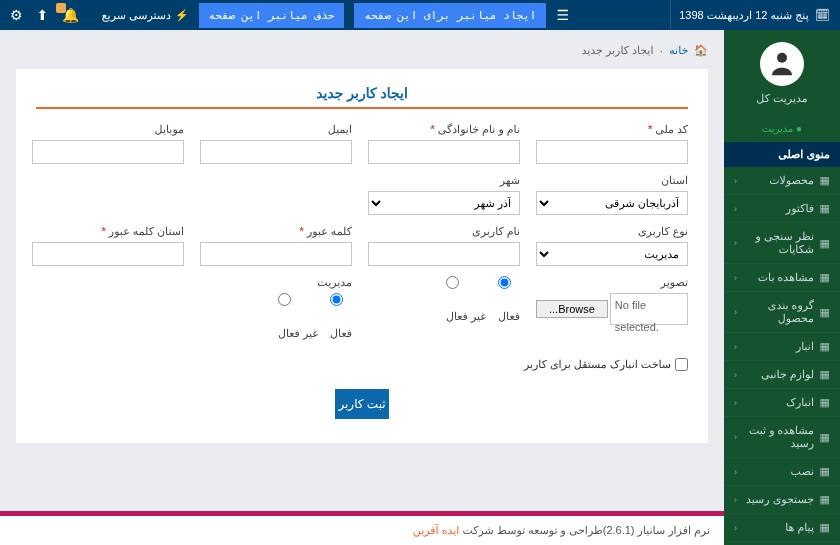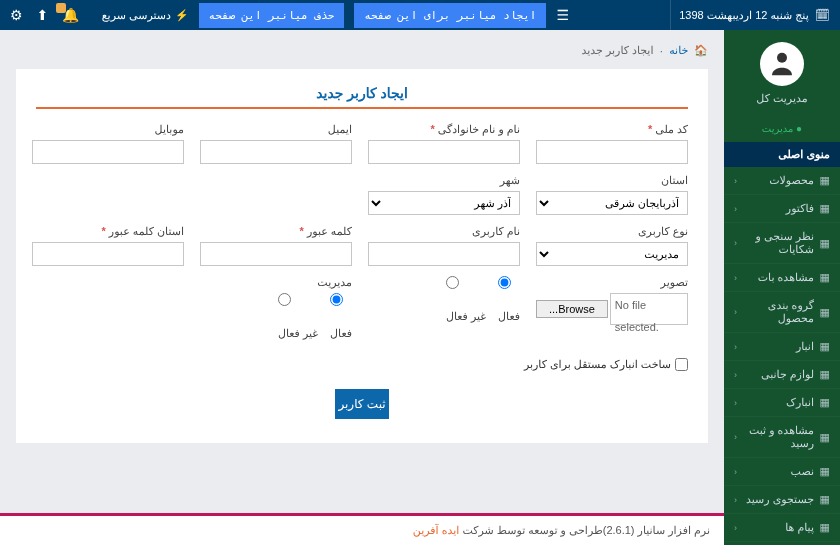--- a/index.html
+++ b/index.html
@@ -54,21 +54,21 @@
 .file-txt { font-size: 11px; border: 1px solid #c6c6c6; height: 32px; line-height: 22px; padding: 0 4px; flex: 1; color: #666; }
 
 .radio-row { display: flex; gap: 12px; align-items: center; font-size: 11px; }
 .radio-row label { display: flex; align-items: flex-end; gap: 21px; cursor: pointer; flex-direction: column; }
 
 .checkbox-row { margin-top: 14px; display: flex; align-items: center; gap: 4px; font-size: 11px; }
 
 .submit-wrap { text-align: center; margin-top: 18px; }
 .submit-btn { background: #0d67ab; color: #fff; border: none; padding: 8px 3px; font-size: 12px; cursor: pointer; font-family: inherit; }
 
-.footer { background: #fff; border-top: 3px solid #be185d; padding: 8px 14px; font-size: 11px; color: #555; margin-top: 28px; }
+.footer { background: #fff; border-top: 5px solid #be185d; padding: 8px 14px; font-size: 11px; color: #555; margin-top: 28px; }
 .footer .brand { color: #e86a33; }
 
 .sidebar::-webkit-scrollbar { width: 6px; }
 .sidebar::-webkit-scrollbar-thumb { background: rgba(255,255,255,0.2); }
 </style>
 </head>
 <body>
 
 <div class="topbar">
   <div class="topbar-right">

